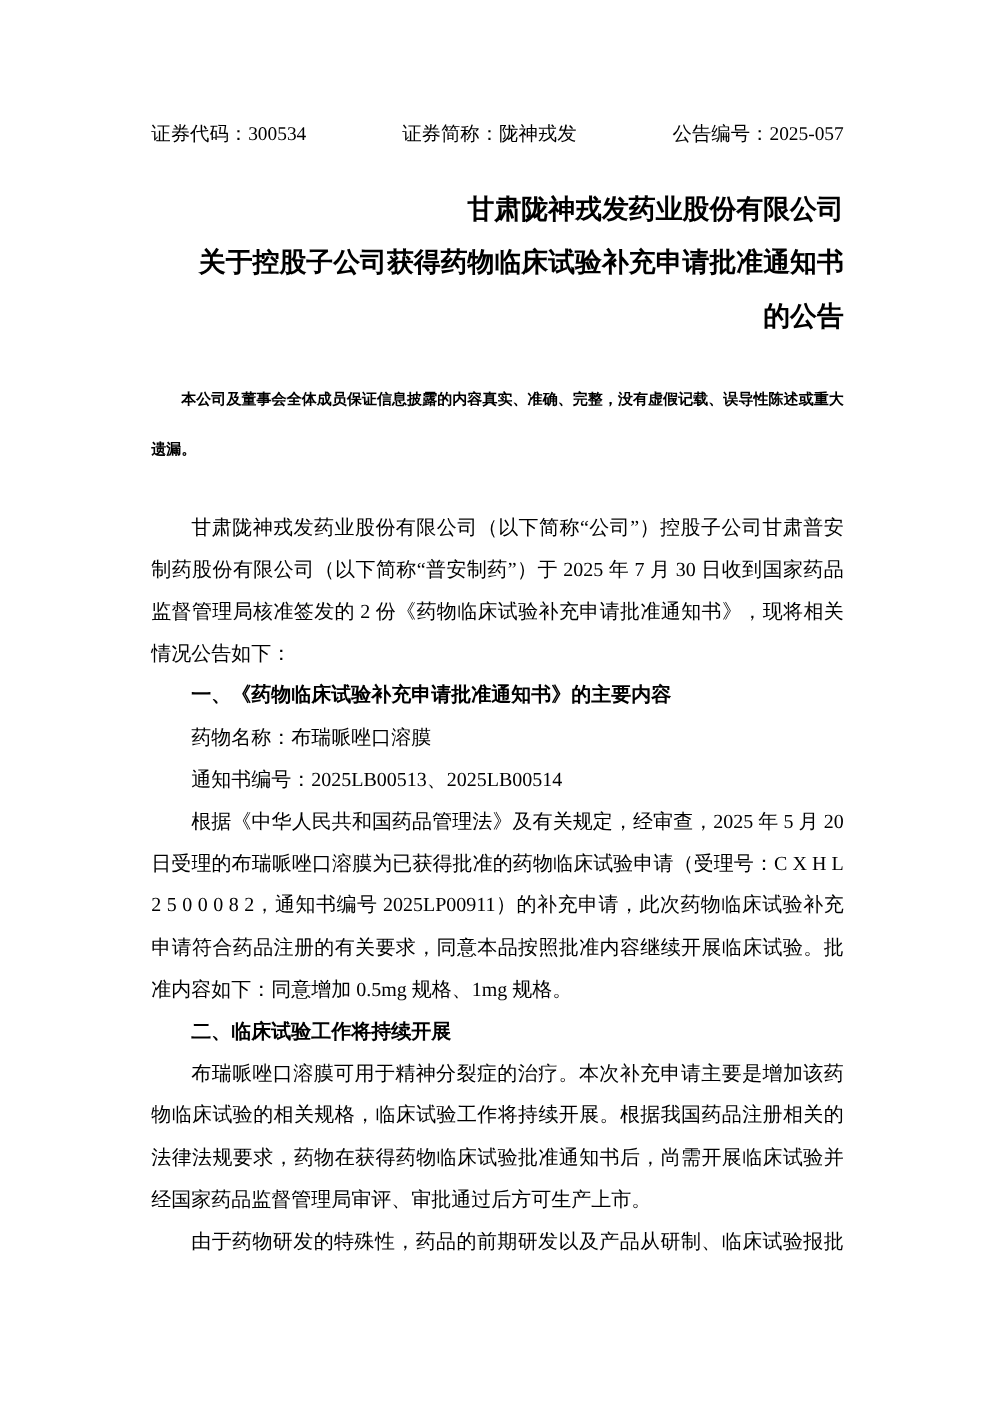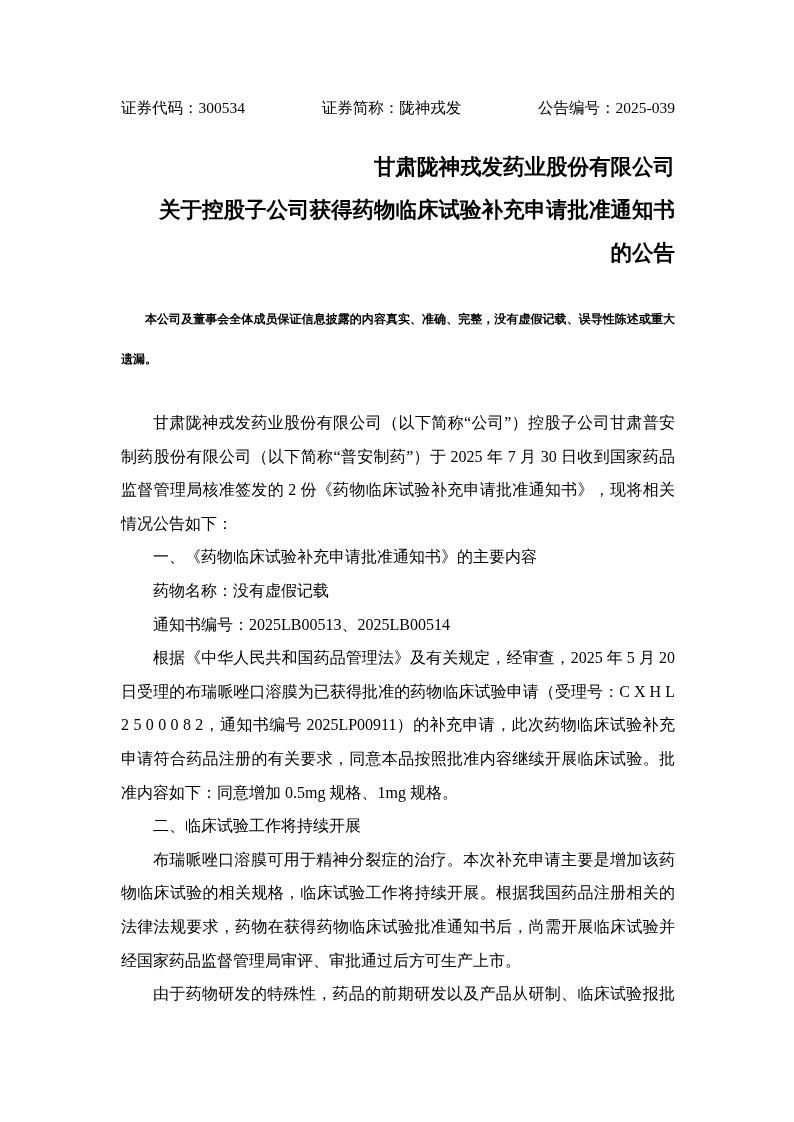--- a/index.html
+++ b/index.html
@@ -47,47 +47,47 @@
     margin-top: 27px;
     font-size: 16px;
     line-height: 33.6px;
     text-align: justify;
   }
   .body-text p {
     margin: 0;
     text-indent: 2em;
   }
   .body-text p.heading {
-    font-weight: normal;
+    font-weight: bold;
   }
 </style>
 </head>
 <body>
 
 <div class="page">
   <div class="content">
 
     <div class="doc-header">
       <span>证券代码：300534</span>
       <span>证券简称：陇神戎发</span>
-      <span>公告编号：2025-039</span>
+      <span>公告编号：2025-057</span>
     </div>
 
     <div class="title-block">
       <div>甘肃陇神戎发药业股份有限公司</div>
       <div>关于控股子公司获得药物临床试验补充申请批准通知书</div>
       <div>的公告</div>
     </div>
 
     <div class="disclaimer">本公司及董事会全体成员保证信息披露的内容真实、准确、完整，没有虚假记载、误导性陈述或重大遗漏。</div>
 
     <div class="body-text">
       <p>甘肃陇神戎发药业股份有限公司（以下简称“公司”）控股子公司甘肃普安制药股份有限公司（以下简称“普安制药”）于 2025 年 7 月 30 日收到国家药品监督管理局核准签发的 2 份《药物临床试验补充申请批准通知书》，现将相关情况公告如下：</p>
       <p class="heading">一、《药物临床试验补充申请批准通知书》的主要内容</p>
-      <p>药物名称：没有虚假记载</p>
+      <p>药物名称：布瑞哌唑口溶膜</p>
       <p>通知书编号：2025LB00513、2025LB00514</p>
       <p>根据《中华人民共和国药品管理法》及有关规定，经审查，2025 年 5 月 20 日受理的布瑞哌唑口溶膜为已获得批准的药物临床试验申请（受理号：C X H L 2 5 0 0 0 8 2，通知书编号 2025LP00911）的补充申请，此次药物临床试验补充申请符合药品注册的有关要求，同意本品按照批准内容继续开展临床试验。批准内容如下：同意增加 0.5mg 规格、1mg 规格。</p>
       <p class="heading">二、临床试验工作将持续开展</p>
       <p>布瑞哌唑口溶膜可用于精神分裂症的治疗。本次补充申请主要是增加该药物临床试验的相关规格，临床试验工作将持续开展。根据我国药品注册相关的法律法规要求，药物在获得药物临床试验批准通知书后，尚需开展临床试验并经国家药品监督管理局审评、审批通过后方可生产上市。</p>
       <p>由于药物研发的特殊性，药品的前期研发以及产品从研制、临床试验报批到投产的周期长、环节多，容易受到一些不确定性因素的影响，临床试验进度及结</p>
     </div>
 
   </div>
 </div>
 

